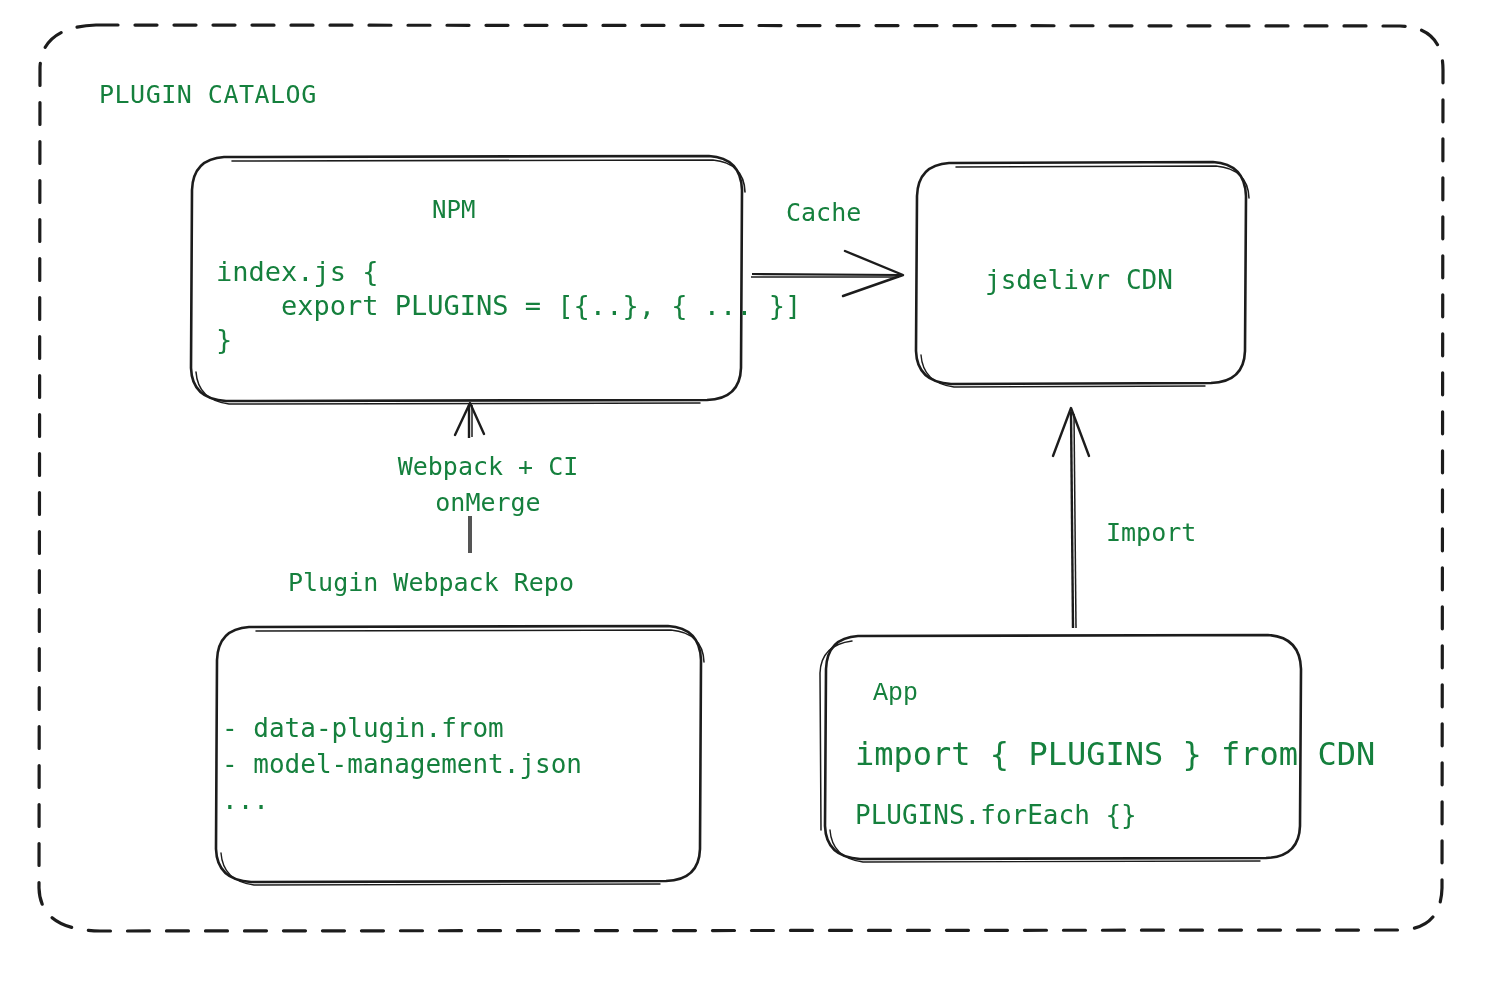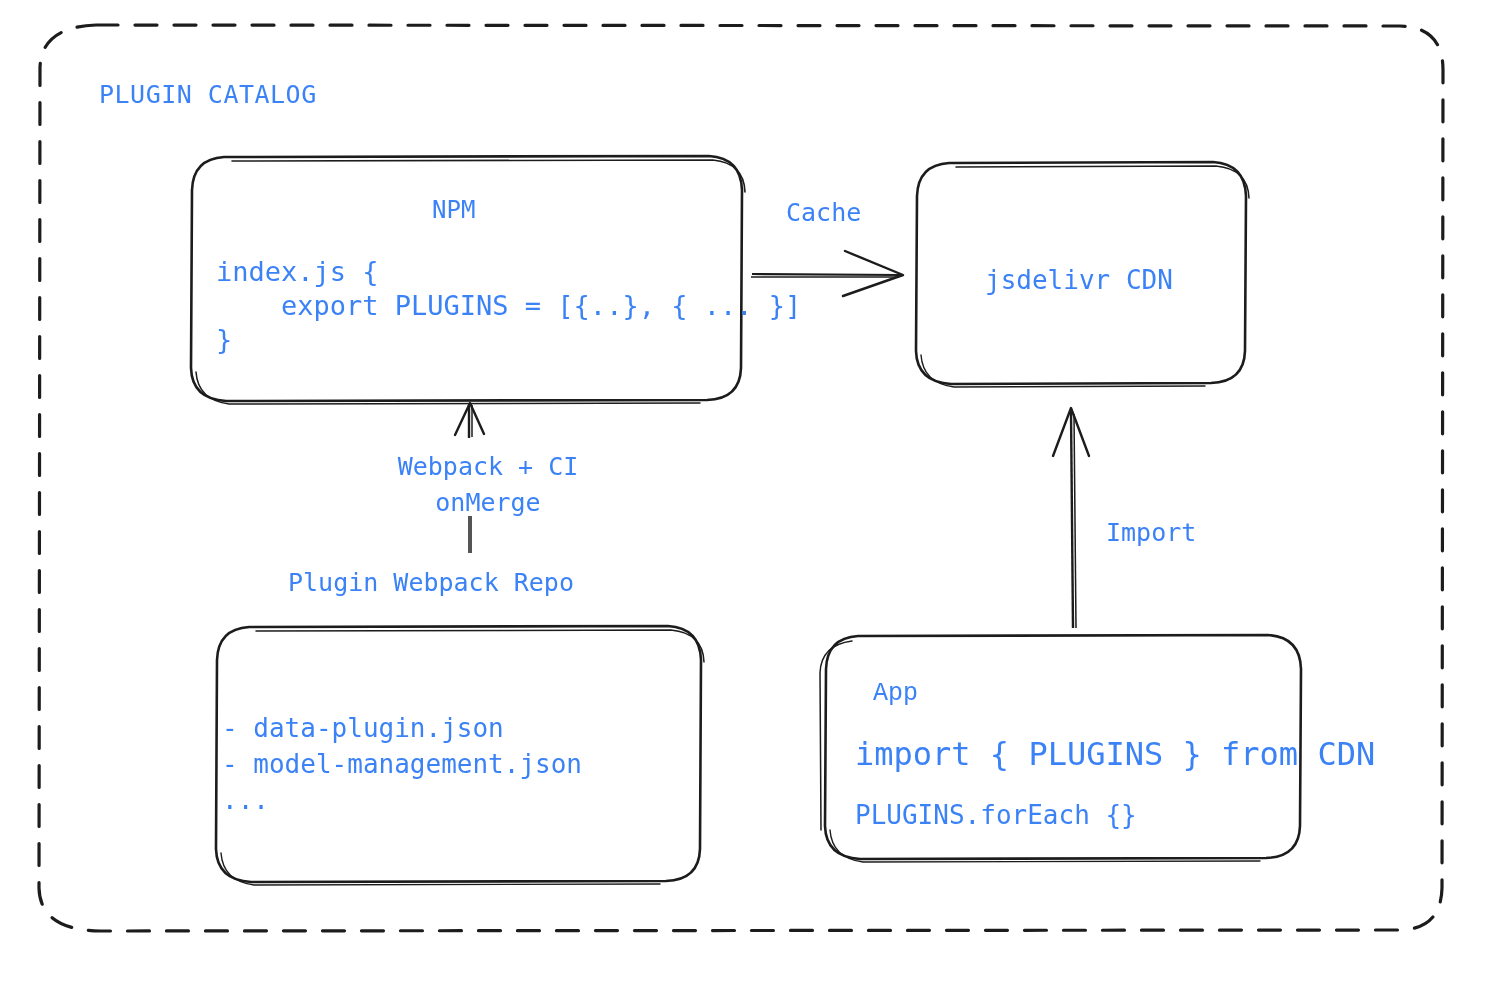--- a/index.html
+++ b/index.html
@@ -25,21 +25,21 @@
     position: absolute;
     inset: 0;
     width: 1506px;
     height: 1002px;
     pointer-events: none;
   }
   .txt {
     position: absolute;
     white-space: pre;
     font-family: "DejaVu Sans Mono", "Liberation Mono", monospace;
-    color: #3b82f6;
+    color: #15803d;
     line-height: 1.0;
   }
 
   
   #catalog-title {
     left: 99px;
     top: 82px;
     font-size: 25px;
     letter-spacing: 0.5px;
   }
@@ -199,21 +199,21 @@
 
   <div class="txt" id="cache-label">Cache</div>
 
   <div class="txt" id="webpack-label">Webpack + CI
 onMerge</div>
 
   <div class="txt" id="import-label">Import</div>
 
   <div class="txt" id="repo-label">Plugin Webpack Repo</div>
 
-  <div class="txt" id="repo-lines">- data-plugin.json
+  <div class="txt" id="repo-lines">- data-plugin.from
 - model-management.json
 ...</div>
 
   <div class="txt" id="app-title">App</div>
 
   <div class="txt" id="app-line1">import { PLUGINS } from CDN</div>
 
   <div class="txt" id="app-line2">PLUGINS.forEach {}</div>
 
 </div>

